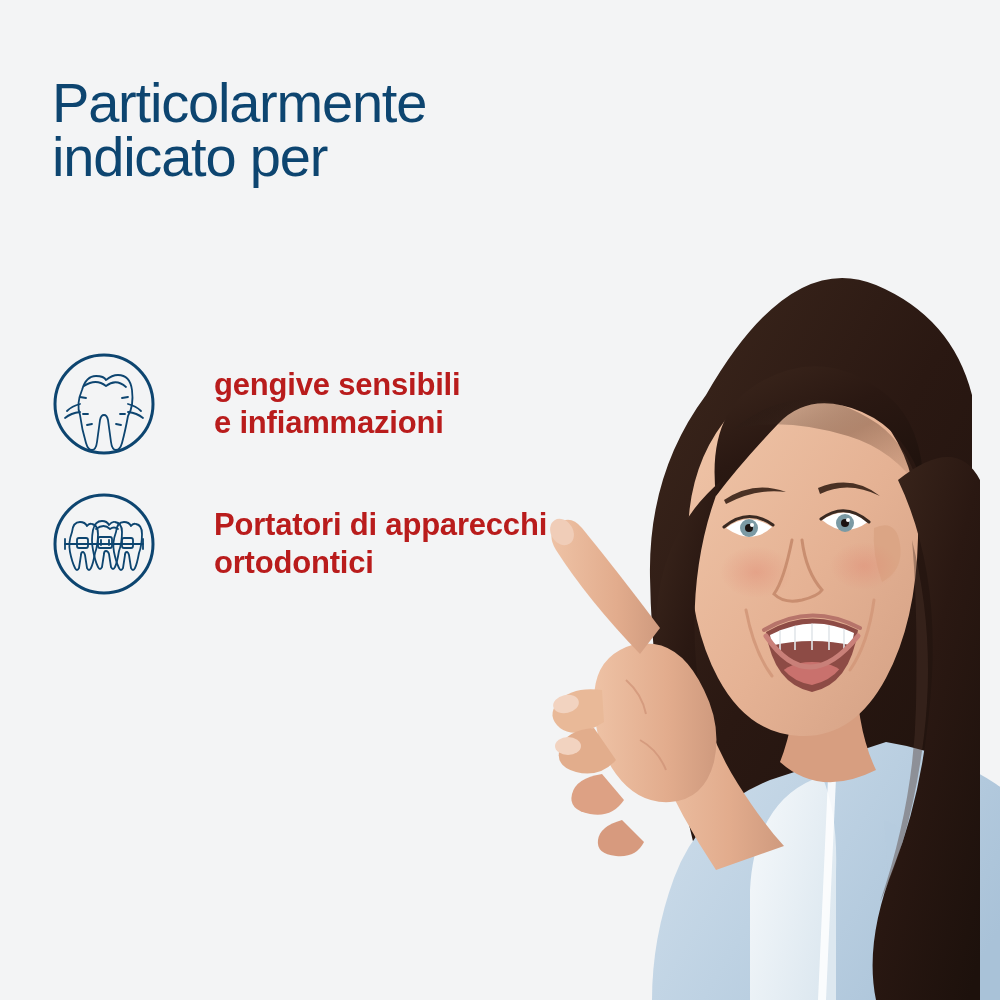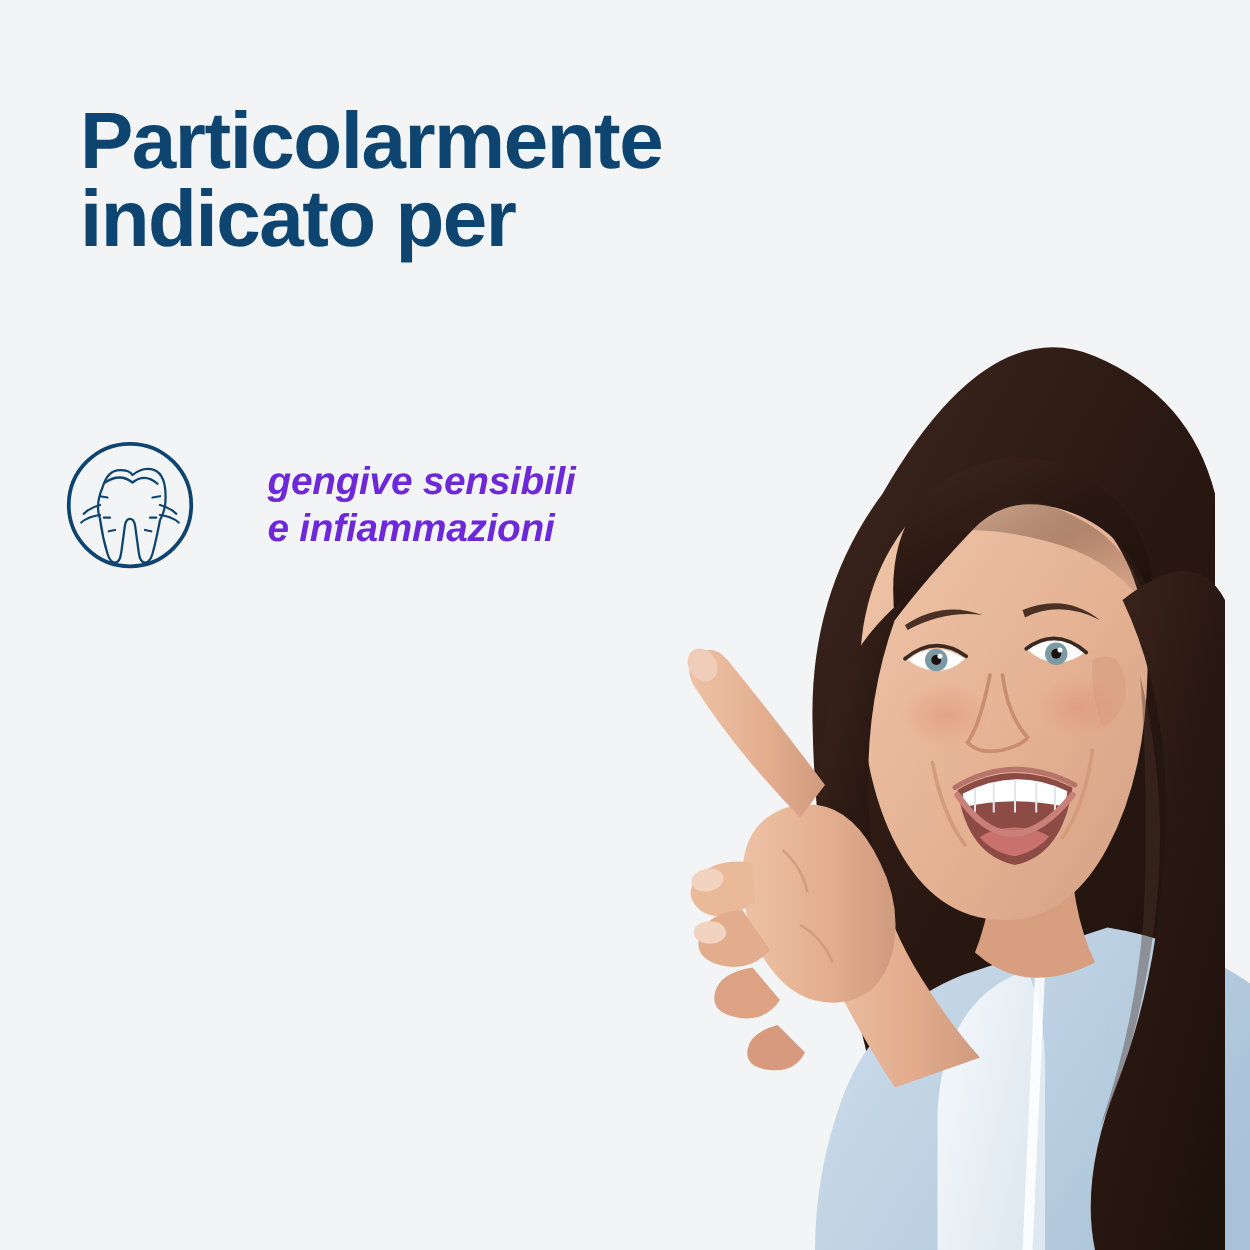--- a/index.html
+++ b/index.html
@@ -35,26 +35,25 @@
   
   .heading {
     position: absolute;
     left: 52px;
     top: 38px;
     width: 820px;
     color: #0d4straight;
   }
   .heading {
     color: #0d4570;
-    font-size: 64px;
-    font-weight: 700;
+    font-size: 56px;
+    font-weight: 400;
     line-height: 0.98;
     letter-spacing: -1.2px;
     white-space: pre-line;
-    margin-left: 12px;
   }
 
   
   .features {
     position: absolute;
     left: 52px;
     top: 348px;
     width: 660px;
   }
   .feature-row {
@@ -69,29 +68,28 @@
   .icon-badge {
     flex: 0 0 auto;
     width: 104px;
     height: 104px;
     position: relative;
   }
   .icon-badge svg { display: block; width: 104px; height: 104px; }
 
   .feature-label {
     margin-left: 58px;
-    color: #6d28d9;
+    color: #b91c1c;
     font-size: 31px;
     font-weight: 700;
     line-height: 1.22;
     letter-spacing: -0.2px;
     white-space: pre-line;
     position: relative;
     z-index: 5;
-    font-style: italic;
   }
 </style>
 </head>
 <body>
 
 <div class="canvas">
 
   <div class="photo-layer">
     <svg class="photo-svg" viewBox="0 0 560 820" xmlns="http://www.w3.org/2000/svg">
       <defs>
@@ -239,15 +237,42 @@
             <path d="M64 72 l5 1"></path>
           </g>
         </svg>
       </div>
       <div class="feature-label">gengive sensibili
 e infiammazioni</div>
     </div>
 
 
 
+    <div class="feature-row">
+      <div class="icon-badge">
+        <svg viewBox="0 0 104 104" xmlns="http://www.w3.org/2000/svg">
+          <circle cx="52" cy="52" r="49" fill="none" stroke="#0d4570" stroke-width="3"></circle>
+          <g fill="none" stroke="#0d4570" stroke-width="1.8" stroke-linecap="round" stroke-linejoin="round">
+
+            <path d="M20 40 q1 -10 8 -10 q5 0 7 4 q2 -3 5 -2 q6 1 6 10 q0 11 -3 19 q-2 11 -4 15 q-2 4 -4 0 l-2 -13 q-1 -3 -2 -3 q-2 0 -2 3 l-2 13 q-2 4 -4 0 q-3 -6 -5 -16 q-2 -9 2 -20 Z"></path>
+
+            <path d="M41 38 q2 -9 9 -9 q5 0 7 4 q3 -4 6 -3 q7 1 7 10 q0 11 -3 19 q-2 12 -4 16 q-2 4 -4 0 l-2 -13 q-1 -3 -3 -3 q-2 0 -2 3 l-2 13 q-2 4 -4 0 q-3 -6 -5 -17 q-2 -9 0 -20 Z"></path>
+            <path d="M44 37 q8 -6 14 0 q4 -3 8 0"></path>
+
+            <path d="M64 40 q1 -10 8 -10 q5 0 7 4 q2 -3 5 -2 q6 1 6 10 q0 11 -3 19 q-2 11 -4 15 q-2 4 -4 0 l-2 -13 q-1 -3 -2 -3 q-2 0 -2 3 l-2 13 q-2 4 -4 0 q-3 -6 -5 -16 q-2 -9 2 -20 Z"></path>
+
+            <path d="M13 52 l78 0"></path>
+
+            <rect x="25" y="46" width="11" height="10" rx="2"></rect>
+            <rect x="46" y="45" width="14" height="11" rx="2"></rect>
+            <rect x="70" y="46" width="11" height="10" rx="2"></rect>
+
+            <path d="M13 47 l0 10 M91 47 l0 10"></path>
+            <path d="M49 48 l0 5 M57 48 l0 5"></path>
+          </g>
+        </svg>
+      </div>
+      <div class="feature-label">Portatori di apparecchi
+ortodontici</div>
+    </div>
 
   </div>
 </div>
 
 </body></html>

